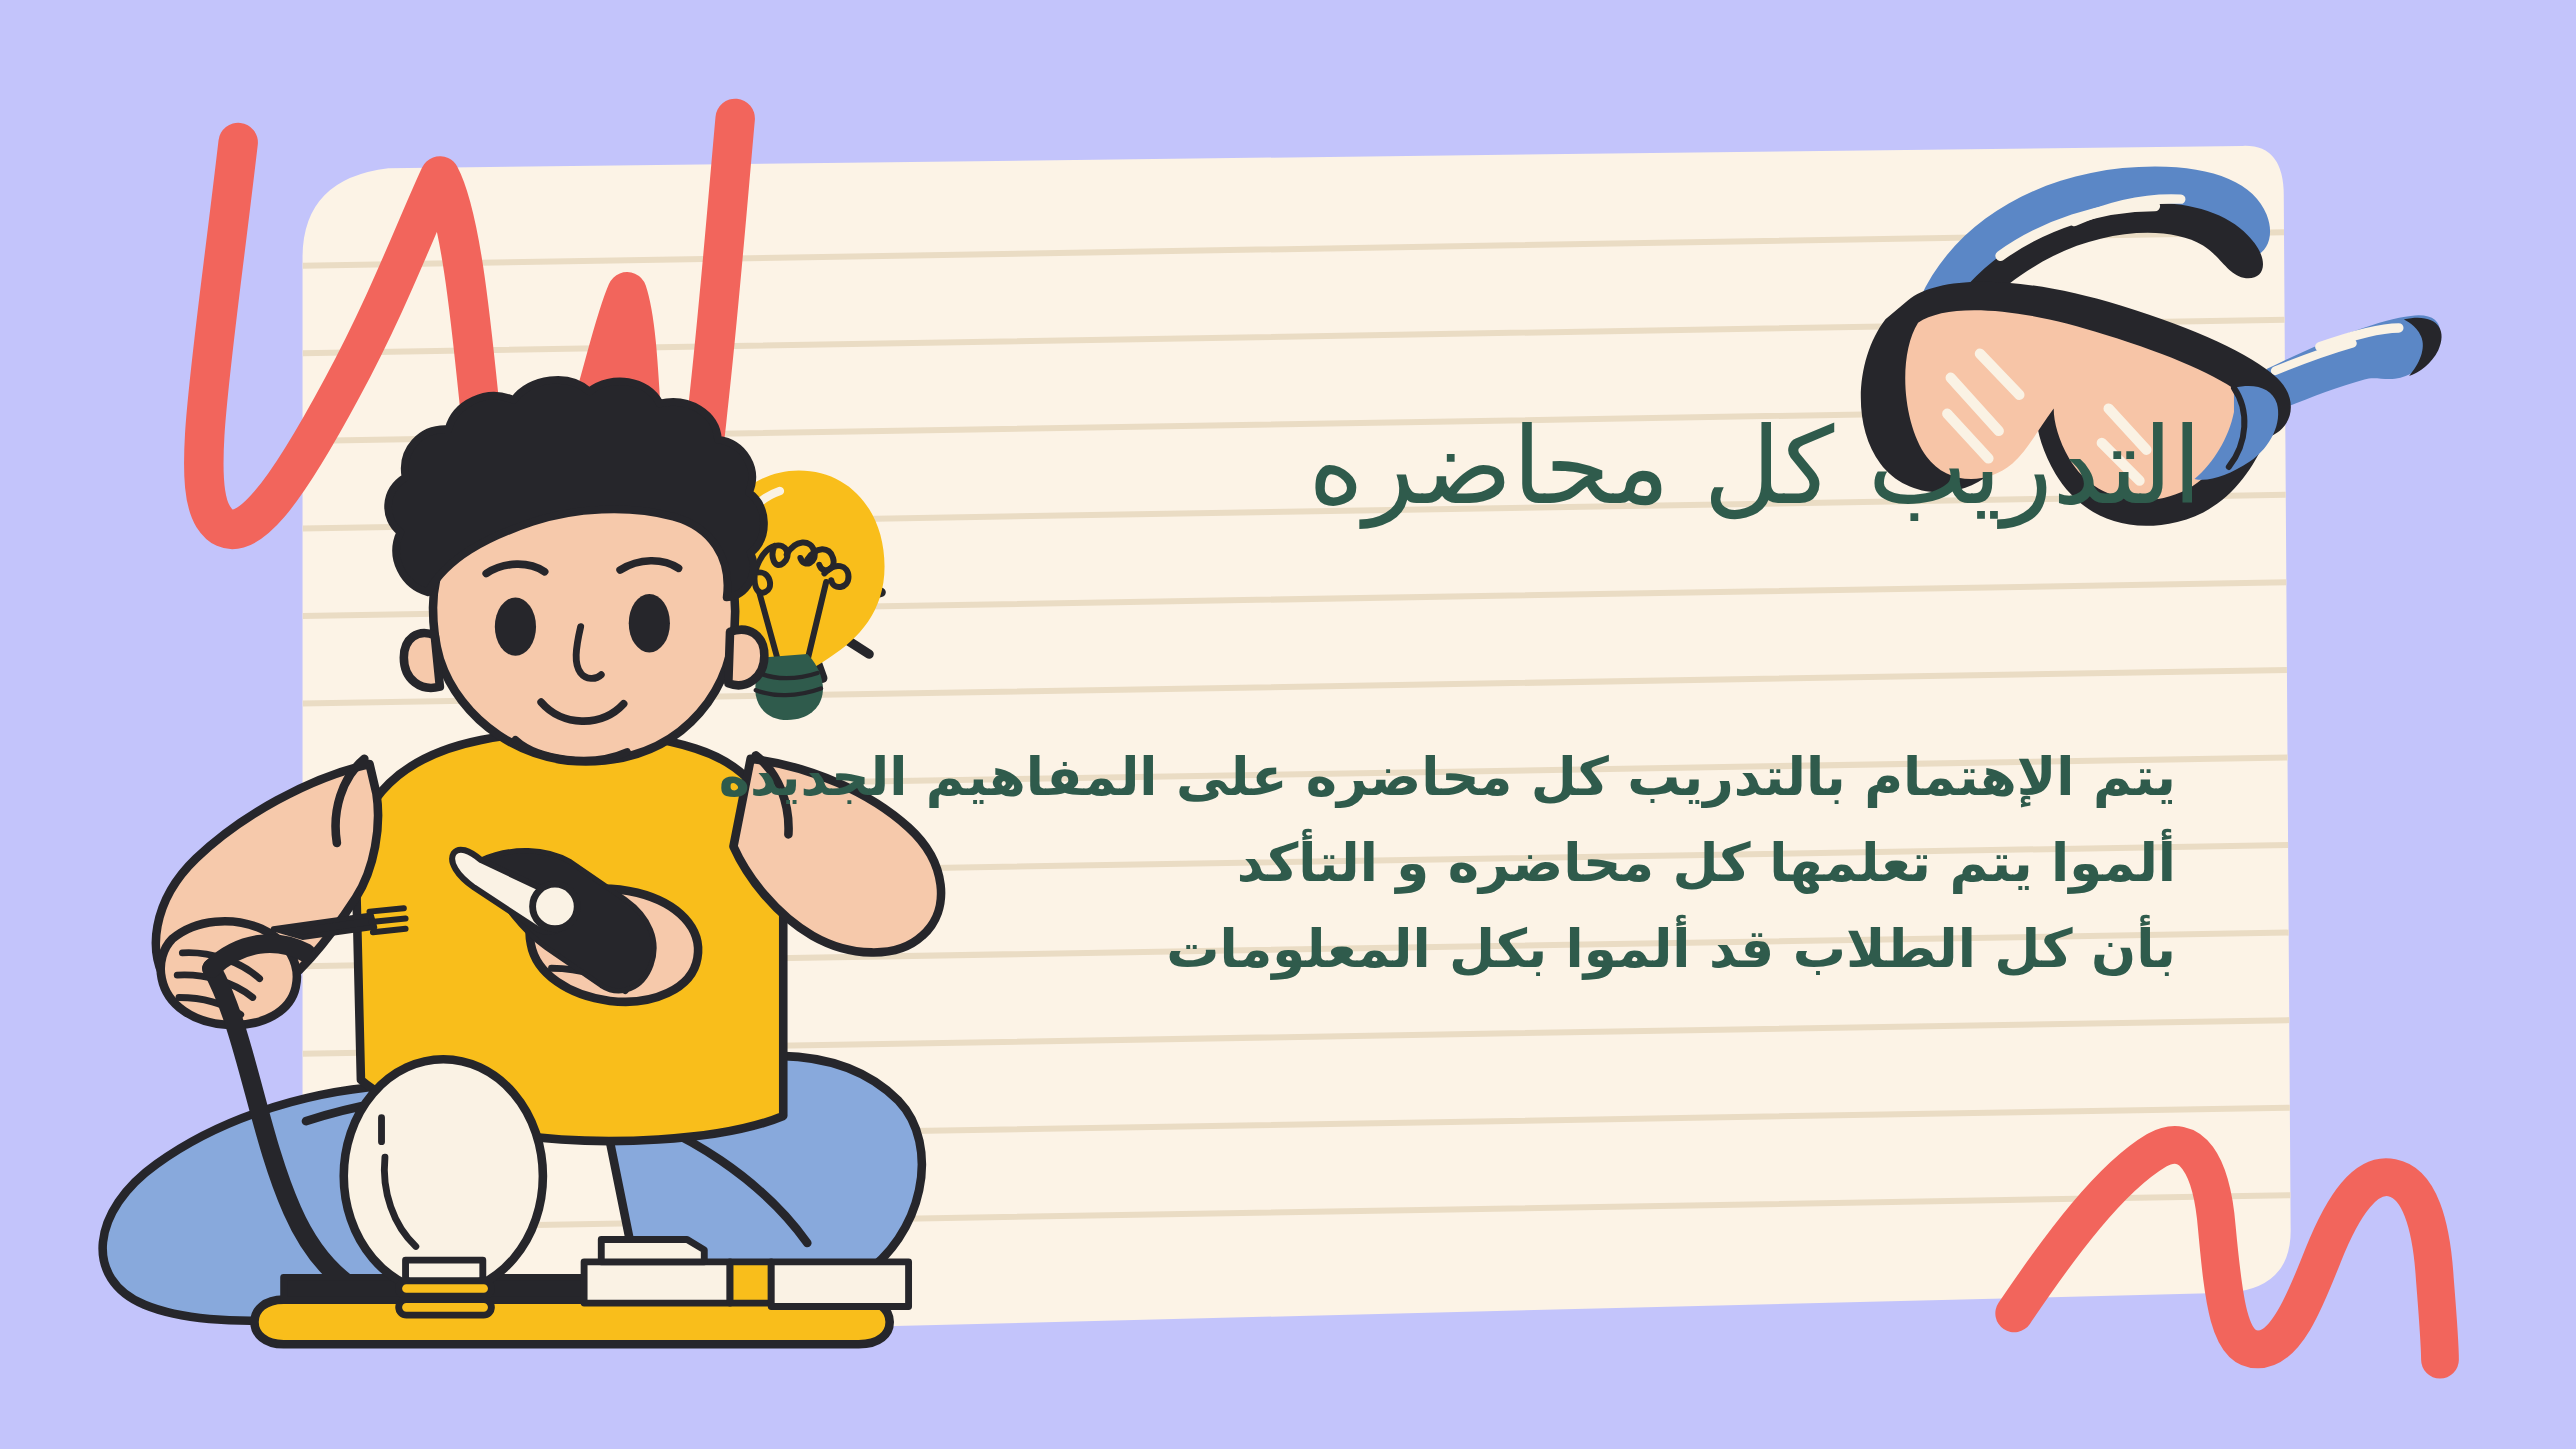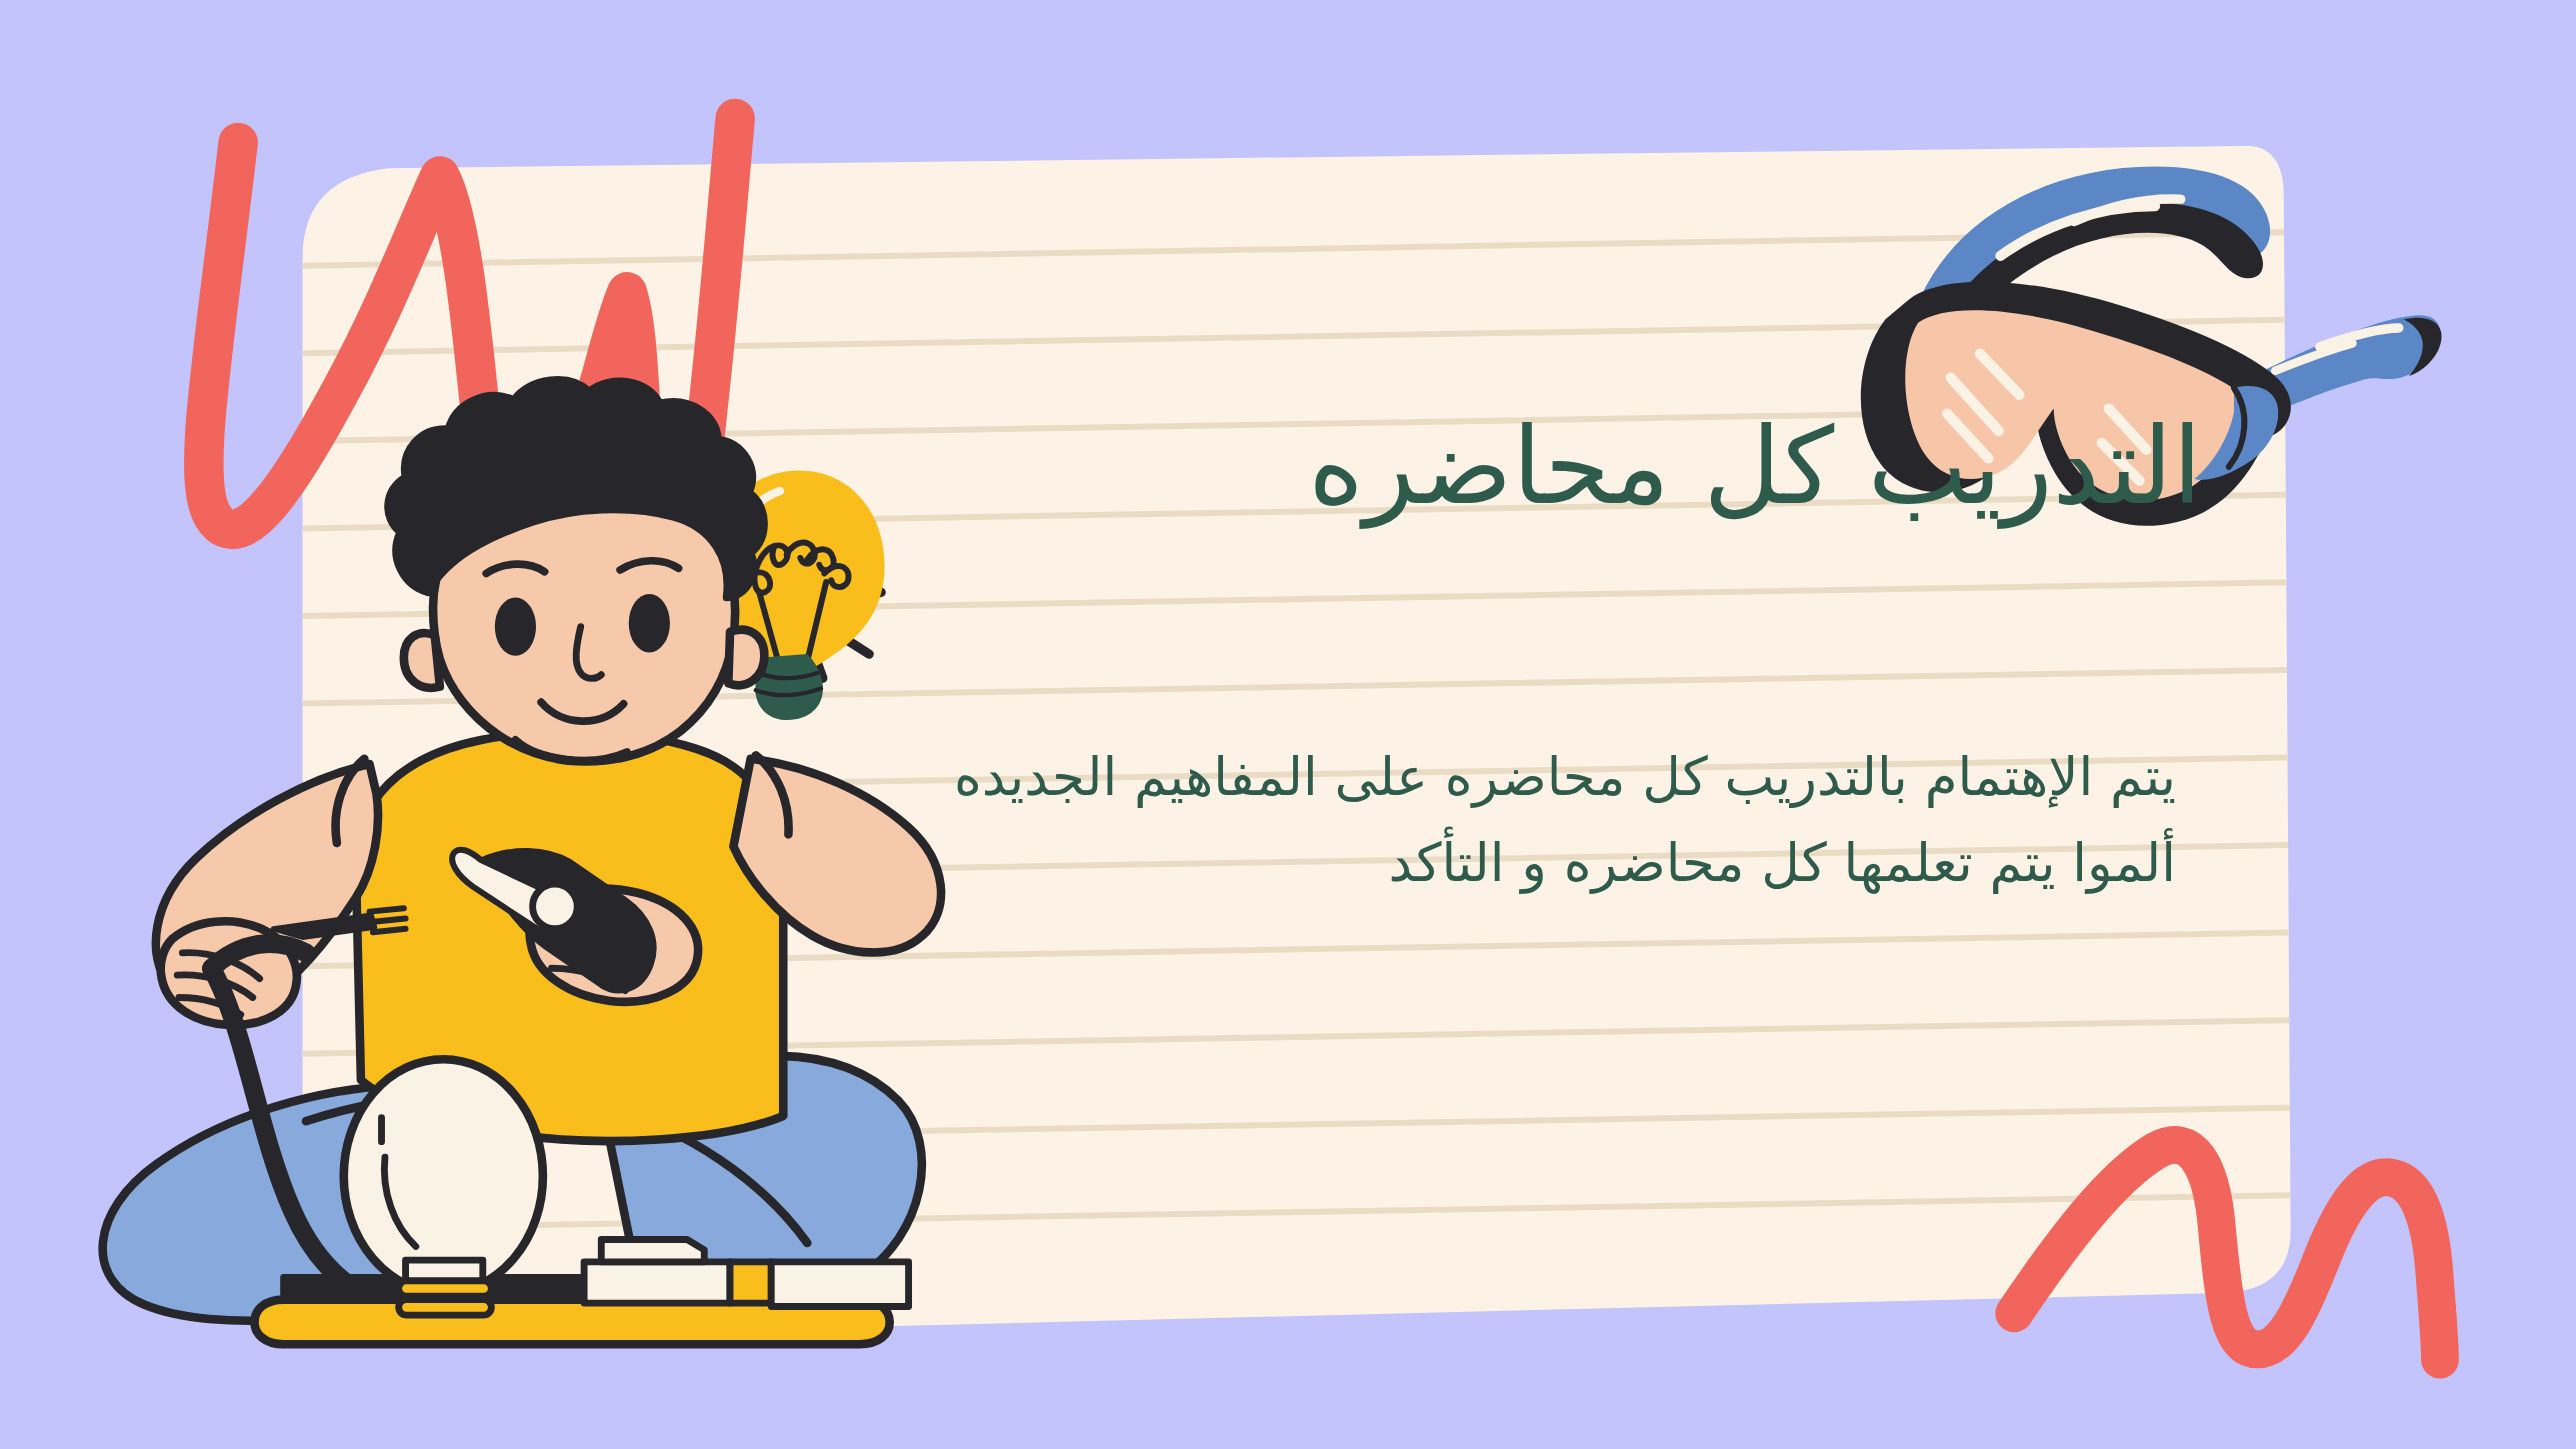--- a/index.html
+++ b/index.html
@@ -32,21 +32,21 @@
   .body-copy{
     position:absolute;
     right:404px;
     top:734px;
     width:1460px;
     text-align:right;
     direction:rtl;
     color:#2f5b4c;
     font-size:53px;
     line-height:1.62;
-    font-weight:400;
+    font-weight:700;
   }
   .body-copy .ln{display:block;}
   .body-copy .ln.l2{padding-left:137px;}
   .body-copy .ln.l3{padding-left:258px;}
 </style>
 </head>
 <body>
 
 <div id="stage">
 
@@ -320,17 +320,18 @@
       </g>
     </g>
   </svg>
 
   <div class="txtlayer">
     <div class="title">التدريب كل محاضره</div>
 
     <div class="body-copy">
       <span class="ln l1">يتم الإهتمام بالتدريب كل محاضره على المفاهيم الجديده</span>
       <span class="ln l2">ألموا يتم تعلمها كل محاضره و التأكد</span>
+      <span class="ln l3">بأن كل الطلاب قد ألموا بكل المعلومات</span>
     </div>
   </div>
 
 </div>
 
 
 </body></html>

